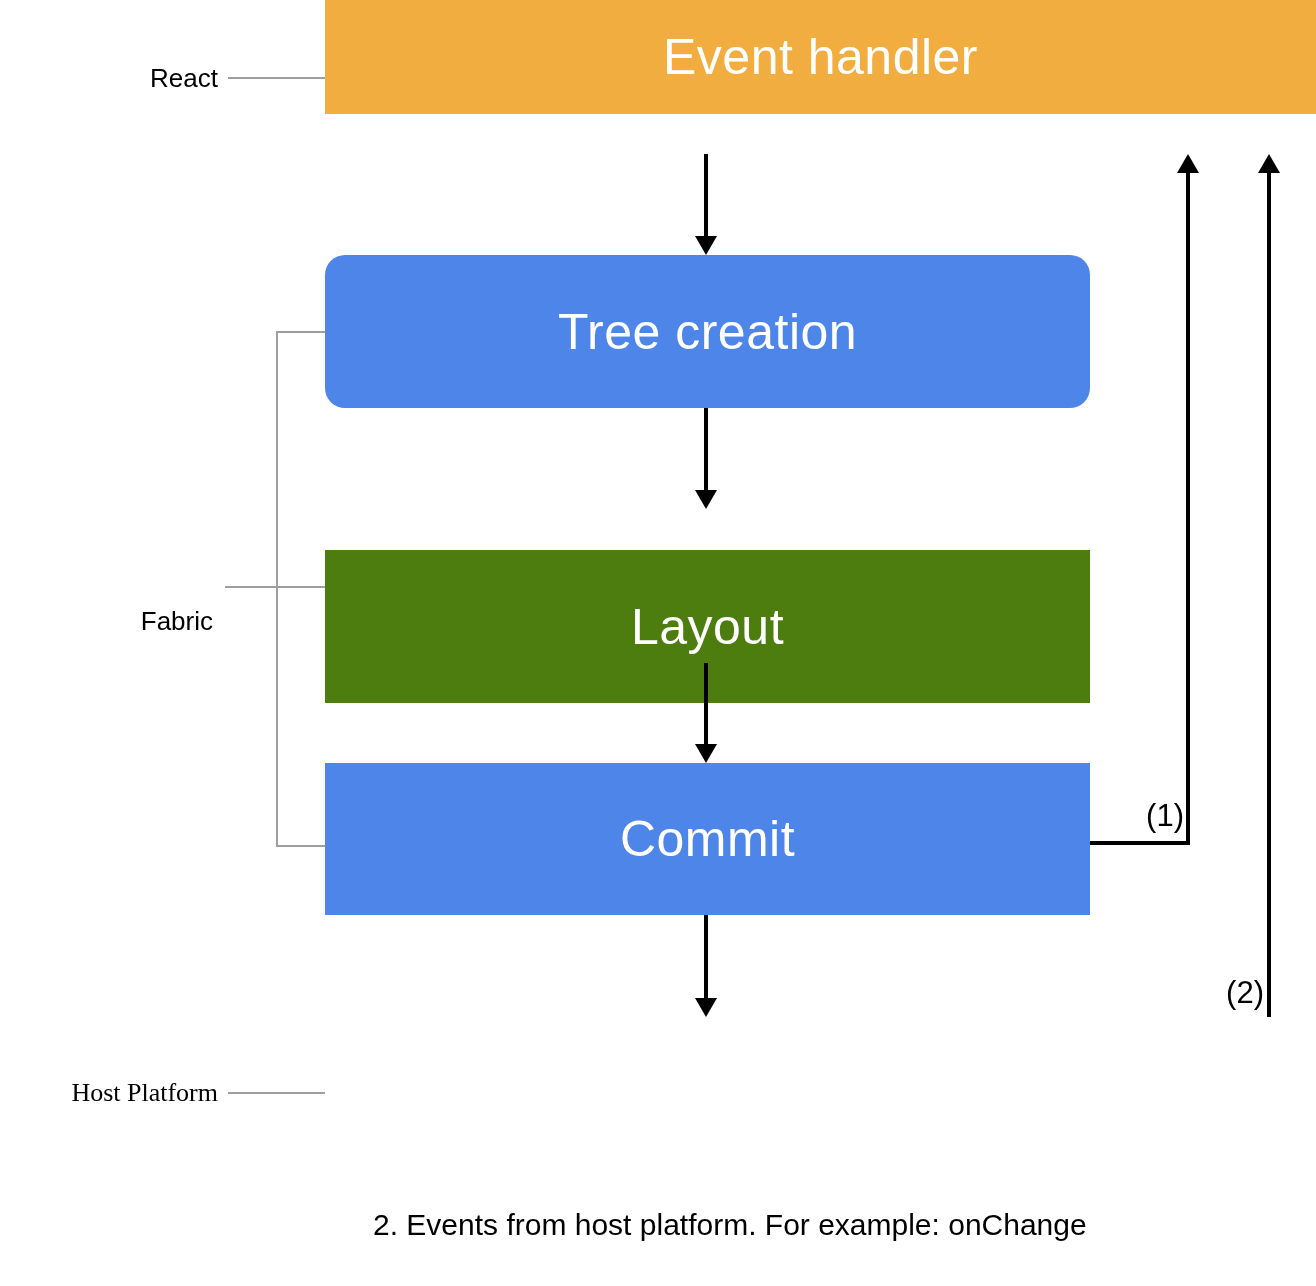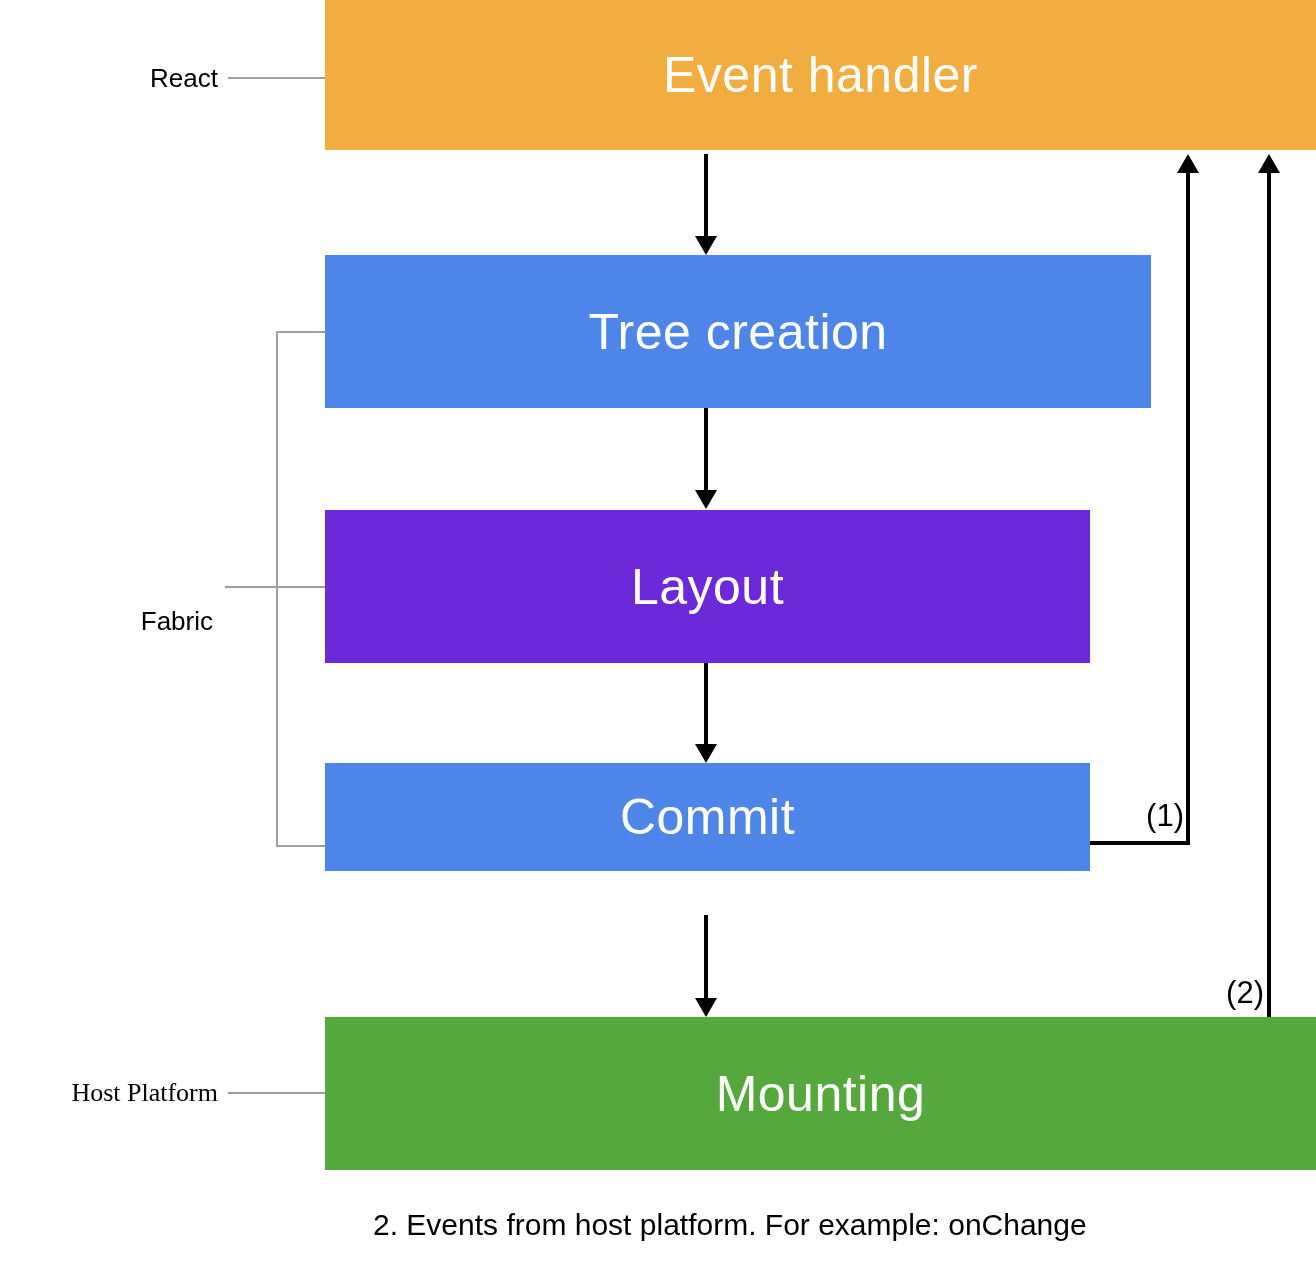--- a/index.html
+++ b/index.html
@@ -13,24 +13,24 @@
   }
   .node {
     position: absolute;
     display: flex;
     align-items: center;
     justify-content: center;
     color: #ffffff;
     font-size: 50px;
     letter-spacing: 0.5px;
   }
-  .node-event   { left: 325px; top: 0px;    width: 991px; height: 150px; }
-  .node-tree    { left: 325px; top: 255px;  width: 826px; height: 153px; }
+  .node-event   { left: 325px; top: 0px;    width: 991px; height: 114px; }
+  .node-tree    { left: 325px; top: 255px;  width: 765px; height: 153px; border-radius: 20px; }
   .node-layout  { left: 325px; top: 510px;  width: 765px; height: 153px; }
-  .node-commit  { left: 325px; top: 763px;  width: 765px; height: 108px; }
+  .node-commit  { left: 325px; top: 763px;  width: 765px; height: 152px; }
   .node-mount   { left: 325px; top: 1017px; width: 991px; height: 153px; }
 
   .side-label {
     position: absolute;
     color: #000000;
     font-size: 26px;
     line-height: 40px;
     text-align: right;
   }
   .lbl-react { left: 0px;  top: 58px;   width: 218px; }
@@ -82,31 +82,28 @@
 <div id="canvas">
 
   <div class="node node-event" style="background-color: rgb(242, 173, 64);">
     <span>Event handler</span>
   </div>
 
   <div class="node node-tree" style="background-color: rgb(77, 134, 232);">
     <span>Tree creation</span>
   </div>
 
-  <div class="node node-layout" style="background-color: #6d28d9;">
+  <div class="node node-layout" style="background-color: #4d7c0f; margin-top: 40px;">
     <span>Layout</span>
   </div>
 
   <div class="node node-commit" style="background-color: rgb(77, 134, 232);">
     <span>Commit</span>
   </div>
 
-  <div class="node node-mount" style="background-color: rgb(84, 168, 60);">
-    <span>Mounting</span>
-  </div>
 
   <div class="side-label lbl-react">React</div>
   <div class="gray-h" style="left:228px; top:77px; width:97px;"></div>
 
   <div class="side-label lbl-fabric">Fabric</div>
   <div class="gray-h" style="left:225px; top:586px; width:100px;"></div>
   <div class="gray-v" style="left:276px; top:331px; height:516px;"></div>
   <div class="gray-h" style="left:276px; top:331px; width:49px;"></div>
   <div class="gray-h" style="left:276px; top:845px; width:49px;"></div>
 

